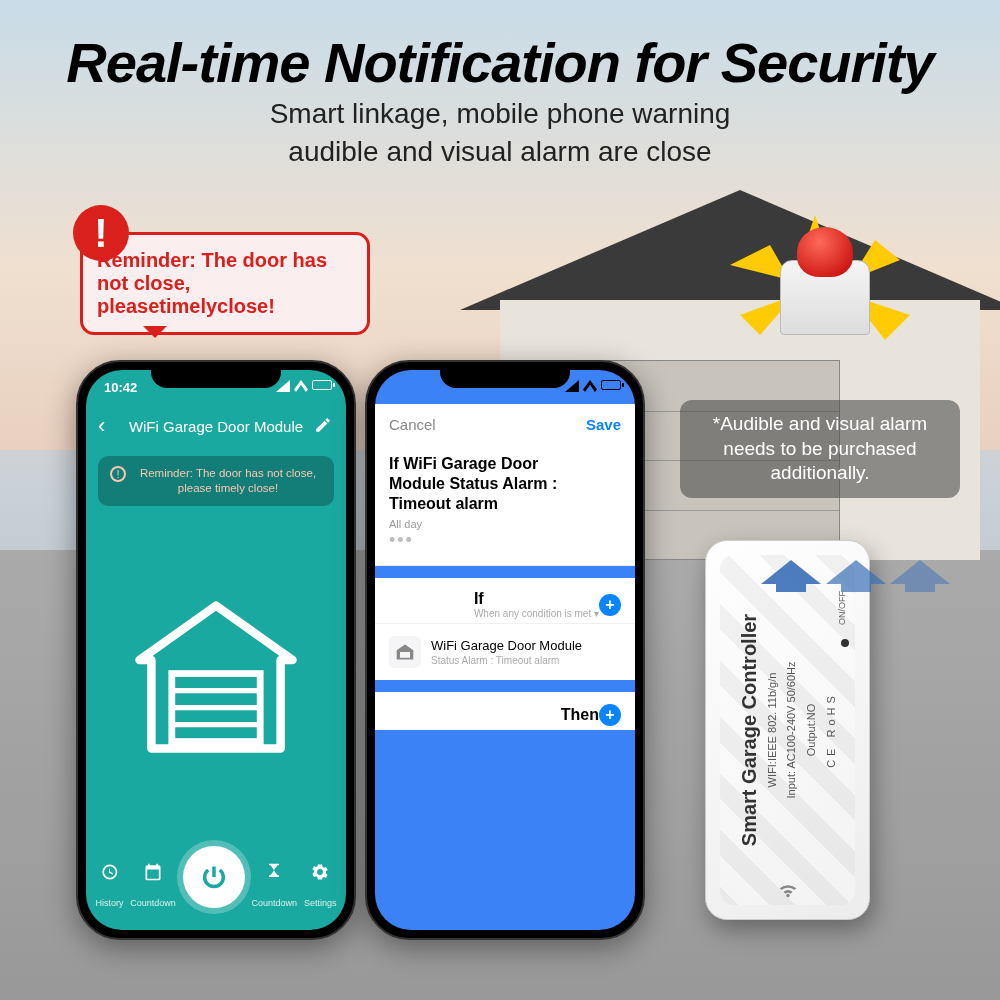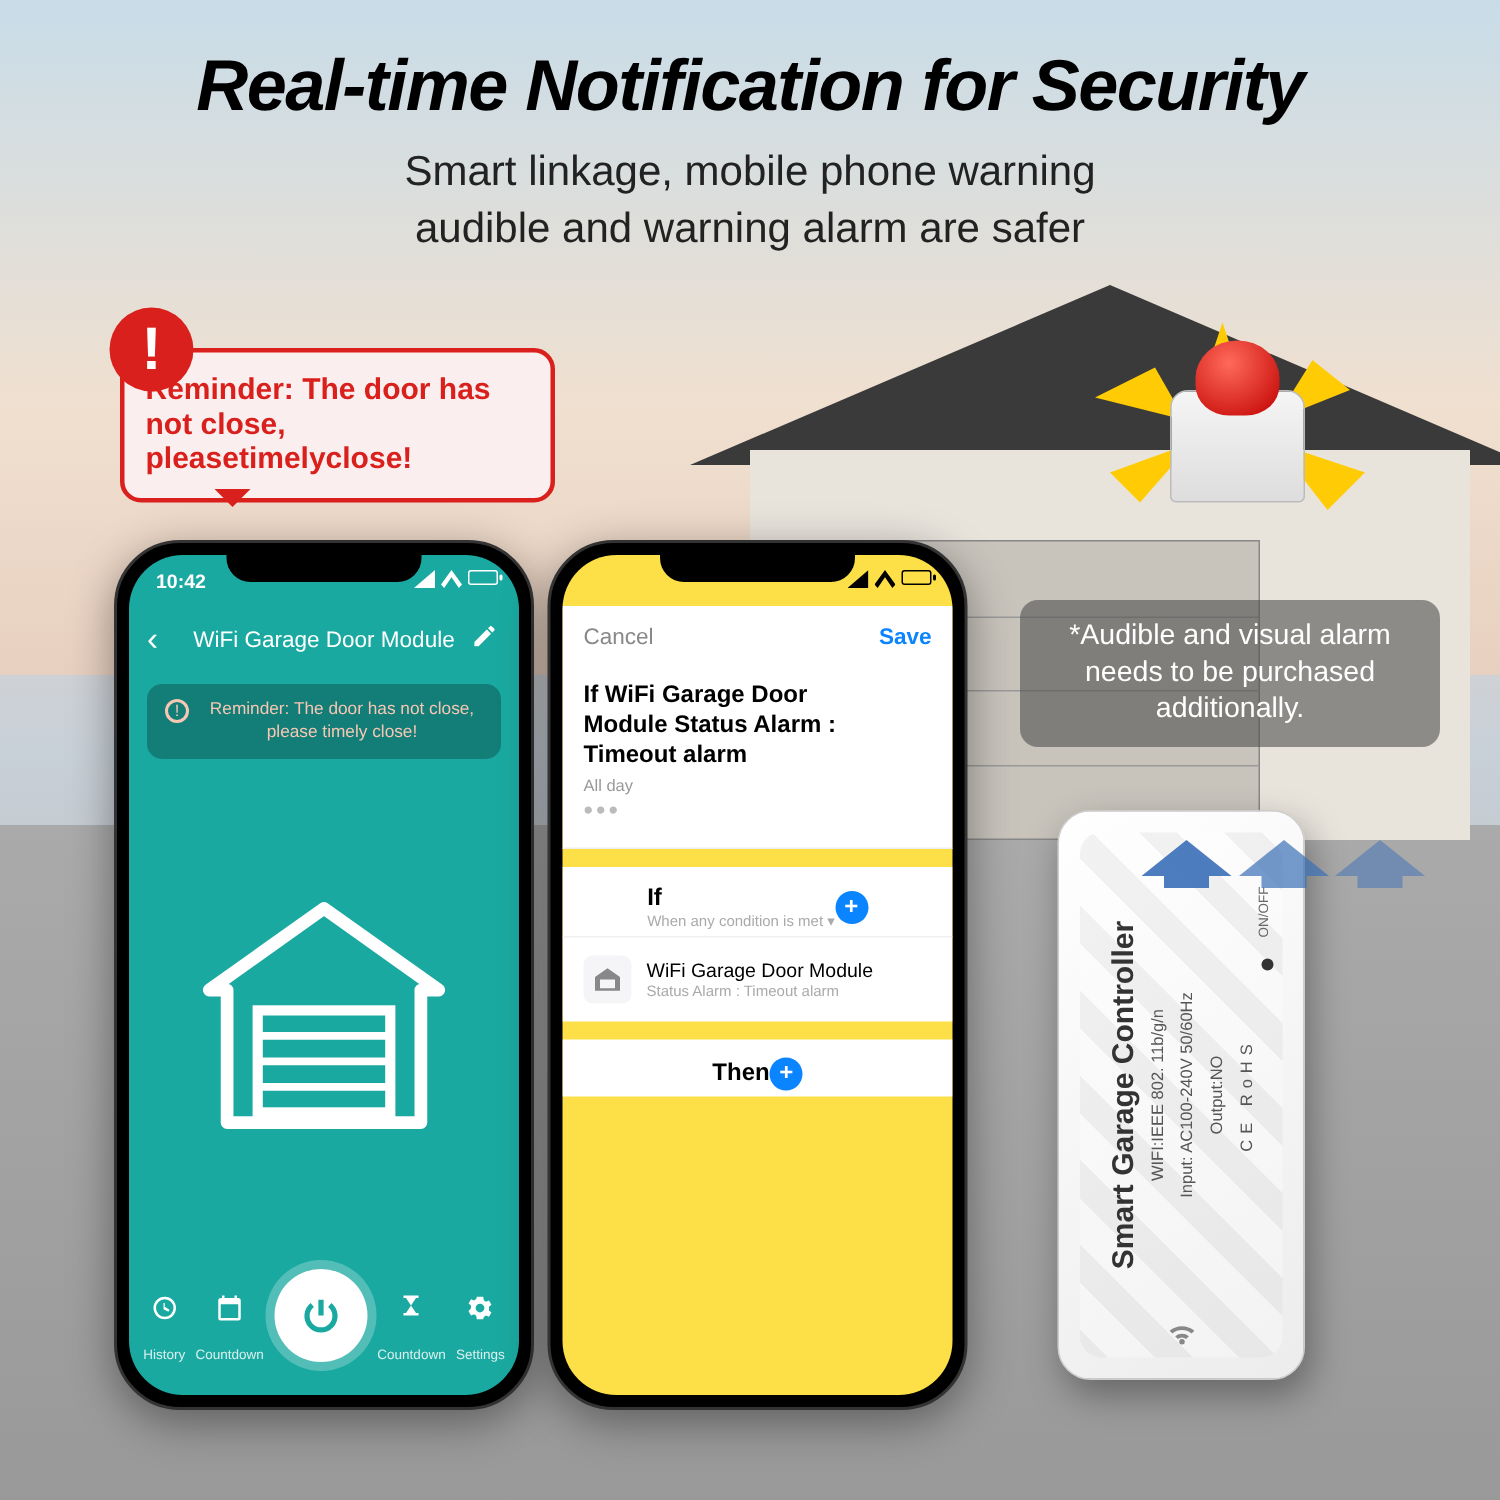--- a/index.html
+++ b/index.html
@@ -12,21 +12,21 @@
   .sky { position:absolute; inset:0 0 55% 0; background: linear-gradient(180deg,#c8dce8 0%,#f0e0d0 60%,#e8d0c0 100%); }
   .ground { position:absolute; top:55%; left:0; right:0; bottom:0; background:linear-gradient(180deg,#aaa 0%,#999 100%); }
   .house { position:absolute; right:-20px; top:190px; width:560px; height:380px; }
   .house-roof { position:absolute; top:0; left:0; right:0; height:120px; background:#3a3a3a; clip-path: polygon(0 100%,50% 0,100% 100%); }
   .house-wall { position:absolute; top:110px; left:40px; right:40px; height:260px; background:#e8e4dc; }
   .garage-door { position:absolute; bottom:0; left:60px; width:280px; height:200px; background:#c8c4bc; border:1px solid #888; }
   .garage-door::before,.garage-door::after,.garage-line { content:""; position:absolute; left:0; right:0; height:1px; background:#999; }
   .garage-door::before{top:25%;} .garage-door::after{top:50%;}
   .garage-line{top:75%;}
 
-  .headline { position:absolute; top:30px; left:0; right:0; text-align:center; font-size:48px; font-weight:900; font-style:italic; color:#000; letter-spacing:-1px; }
+  .headline { position:absolute; top:30px; left:0; right:0; text-align:center; font-size:56px; font-weight:900; font-style:italic; color:#000; letter-spacing:-1px; }
   .subhead { position:absolute; top:95px; left:0; right:0; text-align:center; font-size:28px; color:#222; line-height:1.35; }
 
   .reminder-bubble {
     position:absolute; top:232px; left:80px; width:290px;
     background:#fbeeee; border:3px solid #d9201c; border-radius:14px;
     padding:14px 14px 14px 14px; color:#d9201c; font-size:20px; font-weight:600;
   }
   .reminder-bubble::after {
     content:""; position:absolute; bottom:-18px; left:60px;
     border:12px solid transparent; border-top-color:#d9201c;
@@ -65,29 +65,29 @@
   .alert-banner .txt { text-align:center; flex:1; line-height:1.3; }
   .garage-graphic { flex:1; display:flex; align-items:center; justify-content:center; }
   .garage-svg { width:170px; height:170px; }
   .bottom-bar { height:90px; background:rgba(0,0,0,0); display:flex; align-items:center; justify-content:space-around; padding:0 6px; }
   .bb-item { display:flex; flex-direction:column; align-items:center; gap:16px; font-size:9px; color:#d8f0ee; }
   .bb-item svg { width:20px; height:20px; fill:#fff; }
   .power-btn { width:62px; height:62px; border-radius:50%; background:#fff; display:flex; align-items:center; justify-content:center; margin-top:-16px; box-shadow:0 0 0 6px rgba(255,255,255,.25); }
   .power-btn svg { width:28px; height:28px; stroke:#1aa9a0; stroke-width:3; fill:none; }
 
   
-  .screen-white { background:#fde047; color:#000; display:flex; flex-direction:column; }
+  .screen-white { background:#3b82f6; color:#000; display:flex; flex-direction:column; }
   .w-nav { height:40px; display:flex; align-items:center; justify-content:space-between; padding:0 14px; font-size:15px; background:#fff; }
   .w-nav .cancel{color:#888;} .w-nav .save{color:#0a84ff;font-weight:600;margin-left:24px;}
   .w-title-row { background:#fff; padding:10px 14px 14px; display:flex; justify-content:space-between; align-items:flex-start; border-bottom:1px solid #eee;flex-direction:column; }
   .w-title-row .ttl { font-size:16px; font-weight:700; line-height:1.25; max-width:200px; }
   .w-title-row .sub { font-size:11px; color:#999; margin-top:4px; }
   .dots { color:#bbb; font-size:18px; letter-spacing:2px; }
   .section { background:#fff; margin-top:12px; }
-  .sec-head { display:flex; align-items:center; justify-content:center; padding:12px 14px 4px; }
+  .sec-head { display:flex; align-items:center; justify-content:flex-end; padding:12px 14px 4px; }
   .sec-head .lab { font-size:16px; font-weight:700; }
   .sec-head .cond { font-size:10px; color:#aaa; }
   .plus-btn { width:22px; height:22px; border-radius:50%; background:#0a84ff; color:#fff; display:flex; align-items:center; justify-content:center; font-size:16px; font-weight:700; }
   .card { display:flex; align-items:center; gap:10px; padding:12px 14px; border-top:1px solid #f0f0f0; }
   .card-ico { width:32px; height:32px; background:#f5f5f7; border-radius:6px; display:flex; align-items:center; justify-content:center; }
   .card-ico svg{width:20px;height:20px;fill:#888;}
   .card-txt .t1{font-size:13px;font-weight:500;} .card-txt .t2{font-size:10px;color:#aaa;margin-top:2px;}
 
   
   .alarm-wrap { position:absolute; right:130px; top:260px; }
@@ -138,21 +138,21 @@
   <div class="house-wall">
     <div class="garage-door">
         <div class="garage-line"></div>
       </div>
   </div>
 </div>
 
 <div class="headline">Real-time Notification for Security</div>
 <div class="subhead">
   <span>Smart linkage, mobile phone warning</span><br>
-  <span>audible and warning alarm are safer</span>
+  <span>audible and visual alarm are close</span>
 </div>
 
 <div class="reminder-bubble">
   <div class="reminder-badge">!</div>
   <span>Reminder: The door has not close, pleasetimelyclose!</span>
 </div>
 
 <div class="phone phone-left">
   <div class="notch"></div>
   <div class="screen screen-teal">

